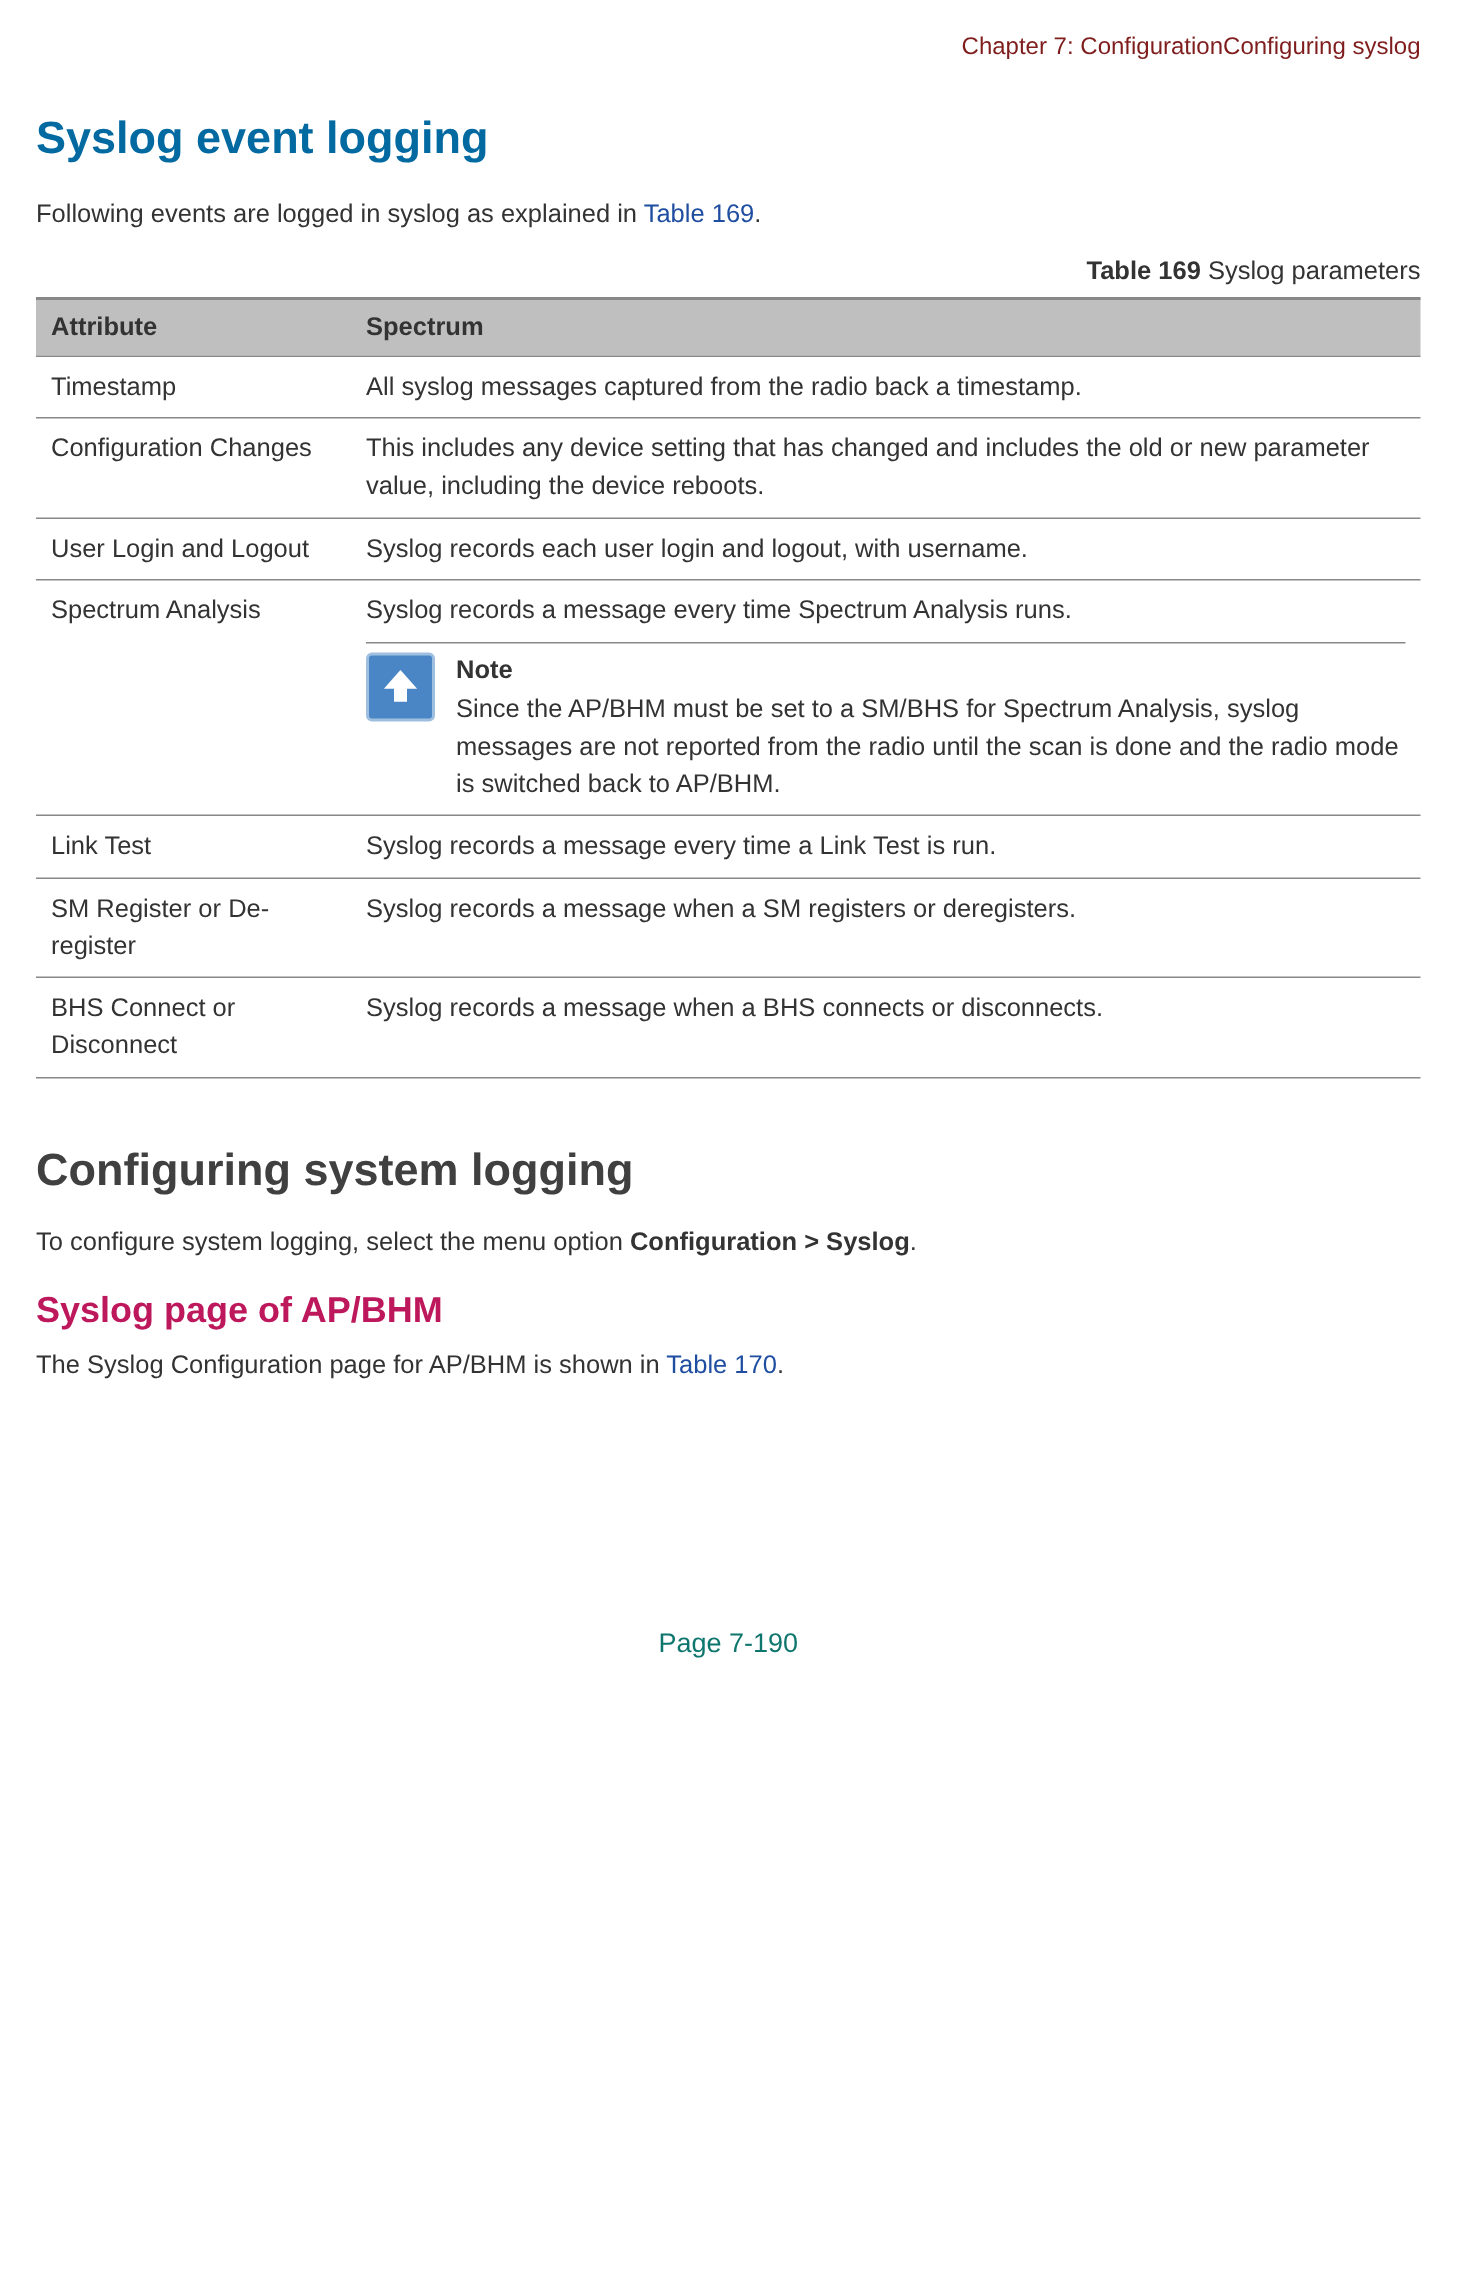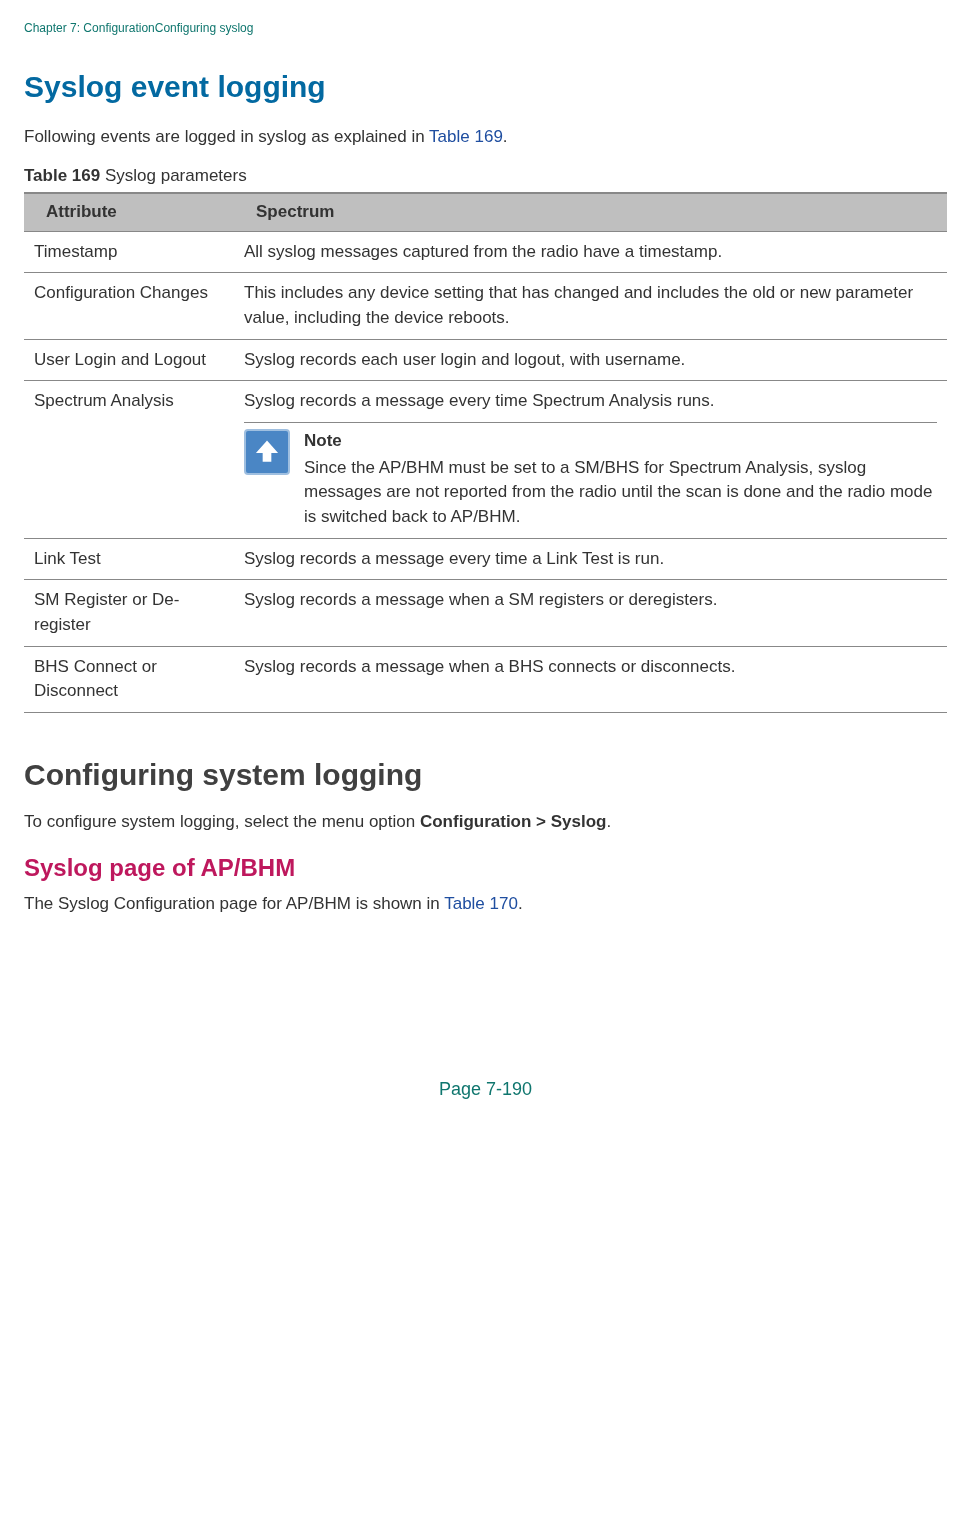--- a/index.html
+++ b/index.html
@@ -7,23 +7,23 @@
     font-size: 17px;
     color: #333;
     margin: 0;
     padding: 20px 24px 40px 24px;
     width: 971px;
     box-sizing: border-box;
     line-height: 1.45;
   }
   .header-row {
     display: flex;
-    justify-content: flex-start;
-    color: #0f766e;
-    font-size: 12px;
+    justify-content: flex-end;
+    color: #7f1d1d;
+    font-size: 16px;
     margin-bottom: 28px;
   }
   h1 {
     color: #0369a1;
     font-size: 30px;
     font-weight: bold;
     margin: 12px 0 16px 0;
   }
   h2 {
     color: #404040;
@@ -33,31 +33,31 @@
   }
   h3 {
     color: #be185d;
     font-size: 24px;
     font-weight: bold;
     margin: 16px 0 6px 0;
   }
   p { margin: 6px 0 14px 0; }
   .link { color: #1f4ea0; }
   .bold { font-weight: bold; }
-  .caption { margin: 8px 0 0 0; }
+  .caption { margin: 8px 0 0 0; text-align: right; }
   table.params {
     border-collapse: collapse;
     width: 100%;
     margin-top: 4px;
     font-size: 17px;
   }
   table.params th {
     background: #bfbfbf;
     text-align: left;
-    padding: 6px 22px;
+    padding: 6px 10px;
     border-top: 2px solid #888;
     border-bottom: 1px solid #888;
     font-weight: bold;
   }
   table.params td {
     padding: 8px 10px;
     border-bottom: 1px solid #888;
     vertical-align: top;
   }
   table.params col.attr { width: 210px; }
@@ -112,21 +112,21 @@
     </colgroup>
   <thead>
     <tr>
       <th>Attribute</th>
       <th>Spectrum</th>
     </tr>
   </thead>
   <tbody>
     <tr>
       <td>Timestamp</td>
-      <td>All syslog messages captured from the radio have a timestamp.</td>
+      <td>All syslog messages captured from the radio back a timestamp.</td>
     </tr>
     <tr>
       <td>Configuration Changes</td>
       <td>This includes any device setting that has changed and includes the old or new parameter value, including the device reboots.</td>
     </tr>
     <tr>
       <td>User Login and Logout</td>
       <td>Syslog records each user login and logout, with username.</td>
     </tr>
     <tr>

